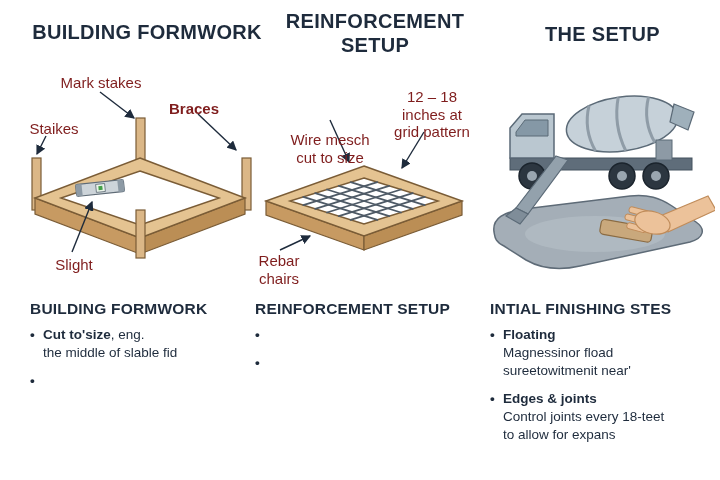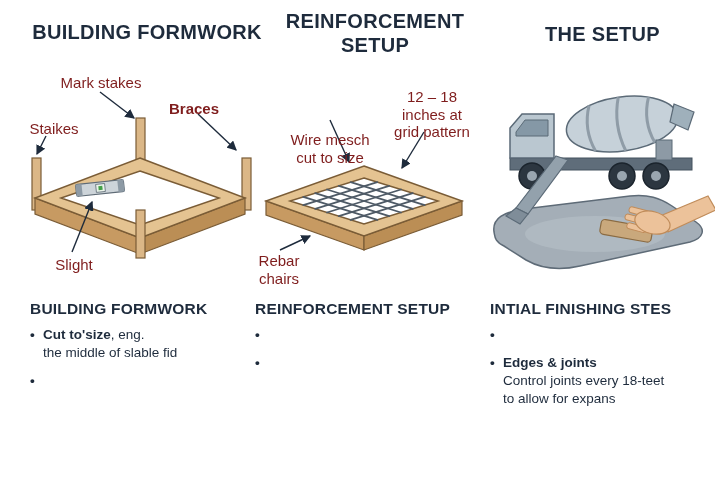--- a/index.html
+++ b/index.html
@@ -185,20 +185,23 @@
     <rect x="148" y="166" width="20" height="6" rx="3" fill="#ecc29a" stroke="#c08c5a" stroke-width="1"></rect>
     <ellipse cx="172" cy="160" rx="18" ry="11" fill="#ecc29a" stroke="#c08c5a" stroke-width="1.2"></ellipse>
   </g>
 </svg>
 
 <div class="heading" style="left:490px; top:300px;">INTIAL FINISHING STES</div>
 
 <div class="bullets" style="left:490px; top:326px; width:222px;">
   <div class="bullet">
     <span class="bm">•</span>
+    <span class="bt"><b class="b-lead">Floating</b><span>
+Magnessinor fload
+sureetowitmenit near'</span></span>
   </div>
   <div class="bullet">
     <span class="bm">•</span>
     <span class="bt"><b class="b-lead">Edges &amp; joints</b><span>
 Control joints every 18-teet
 to allow for expans</span></span>
   </div>
 </div>
 
 </body></html>

